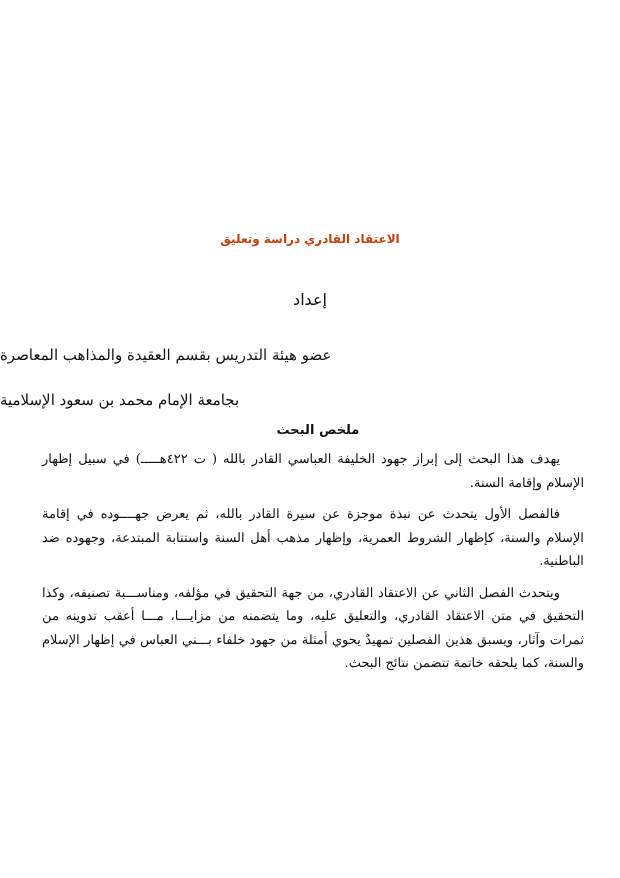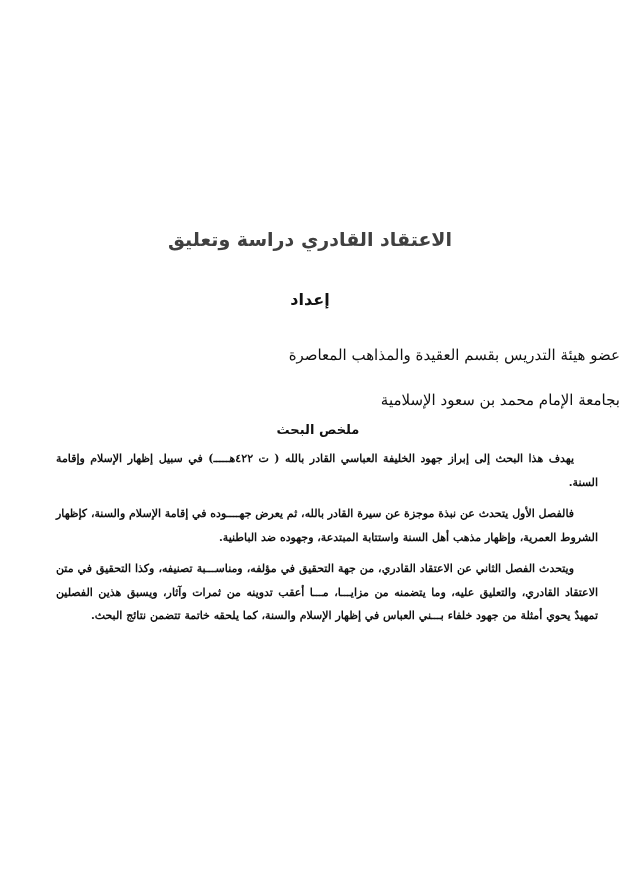--- a/index.html
+++ b/index.html
@@ -21,74 +21,73 @@
       width: 620px; height: 878px;
       direction: rtl;
     }
     .title {
       position: absolute;
       top: 224px;
       left: 0; right: 0;
       text-align: center;
       font-family: "DejaVu Sans", sans-serif;
       font-weight: bold;
-      font-size: 19px;
+      font-size: 12px;
       line-height: 30px;
-      color: #404040;
+      color: #c2410c;
     }
     .prepared-label {
       position: absolute;
       top: 288px;
       left: 0; right: 0;
       text-align: center;
       font-family: "DejaVu Sans", sans-serif;
-      font-weight: bold;
+      font-weight: normal;
       font-size: 16px;
       line-height: 24px;
     }
     .author {
       position: absolute;
       top: 313px;
       left: 0; right: 0;
       text-align: center;
       font-family: "DejaVu Sans", sans-serif;
       font-weight: bold;
       font-size: 16px;
       line-height: 26px;
     }
     .affil {
       position: absolute;
       left: 0; right: 0;
-      text-align: right;
+      text-align: left;
       font-family: "DejaVu Serif", serif;
       font-size: 15px;
       line-height: 24px;
     }
     .affil.l1 { top: 343px; }
     .affil.l2 { top: 388px; }
     .abstract-heading {
       position: absolute;
       top: 420px;
       left: 16px; right: 0;
       text-align: center;
       font-family: "DejaVu Sans", sans-serif;
       font-weight: bold;
       font-size: 13px;
       line-height: 20px;
     }
     .abstract {
       position: absolute;
       top: 447px;
-      right: 22px;
+      right: 36px;
       width: 542px;
       font-family: "DejaVu Serif", serif;
-      font-size: 11px;
+      font-size: 13px;
       line-height: 23.5px;
       text-align: justify;
-      font-weight: bold;
     }
     .abstract p {
       margin: 0;
       text-indent: 24px;
     }
     .abstract p + p {
       margin-top: 8px;
     }
   </style>
 </head>

